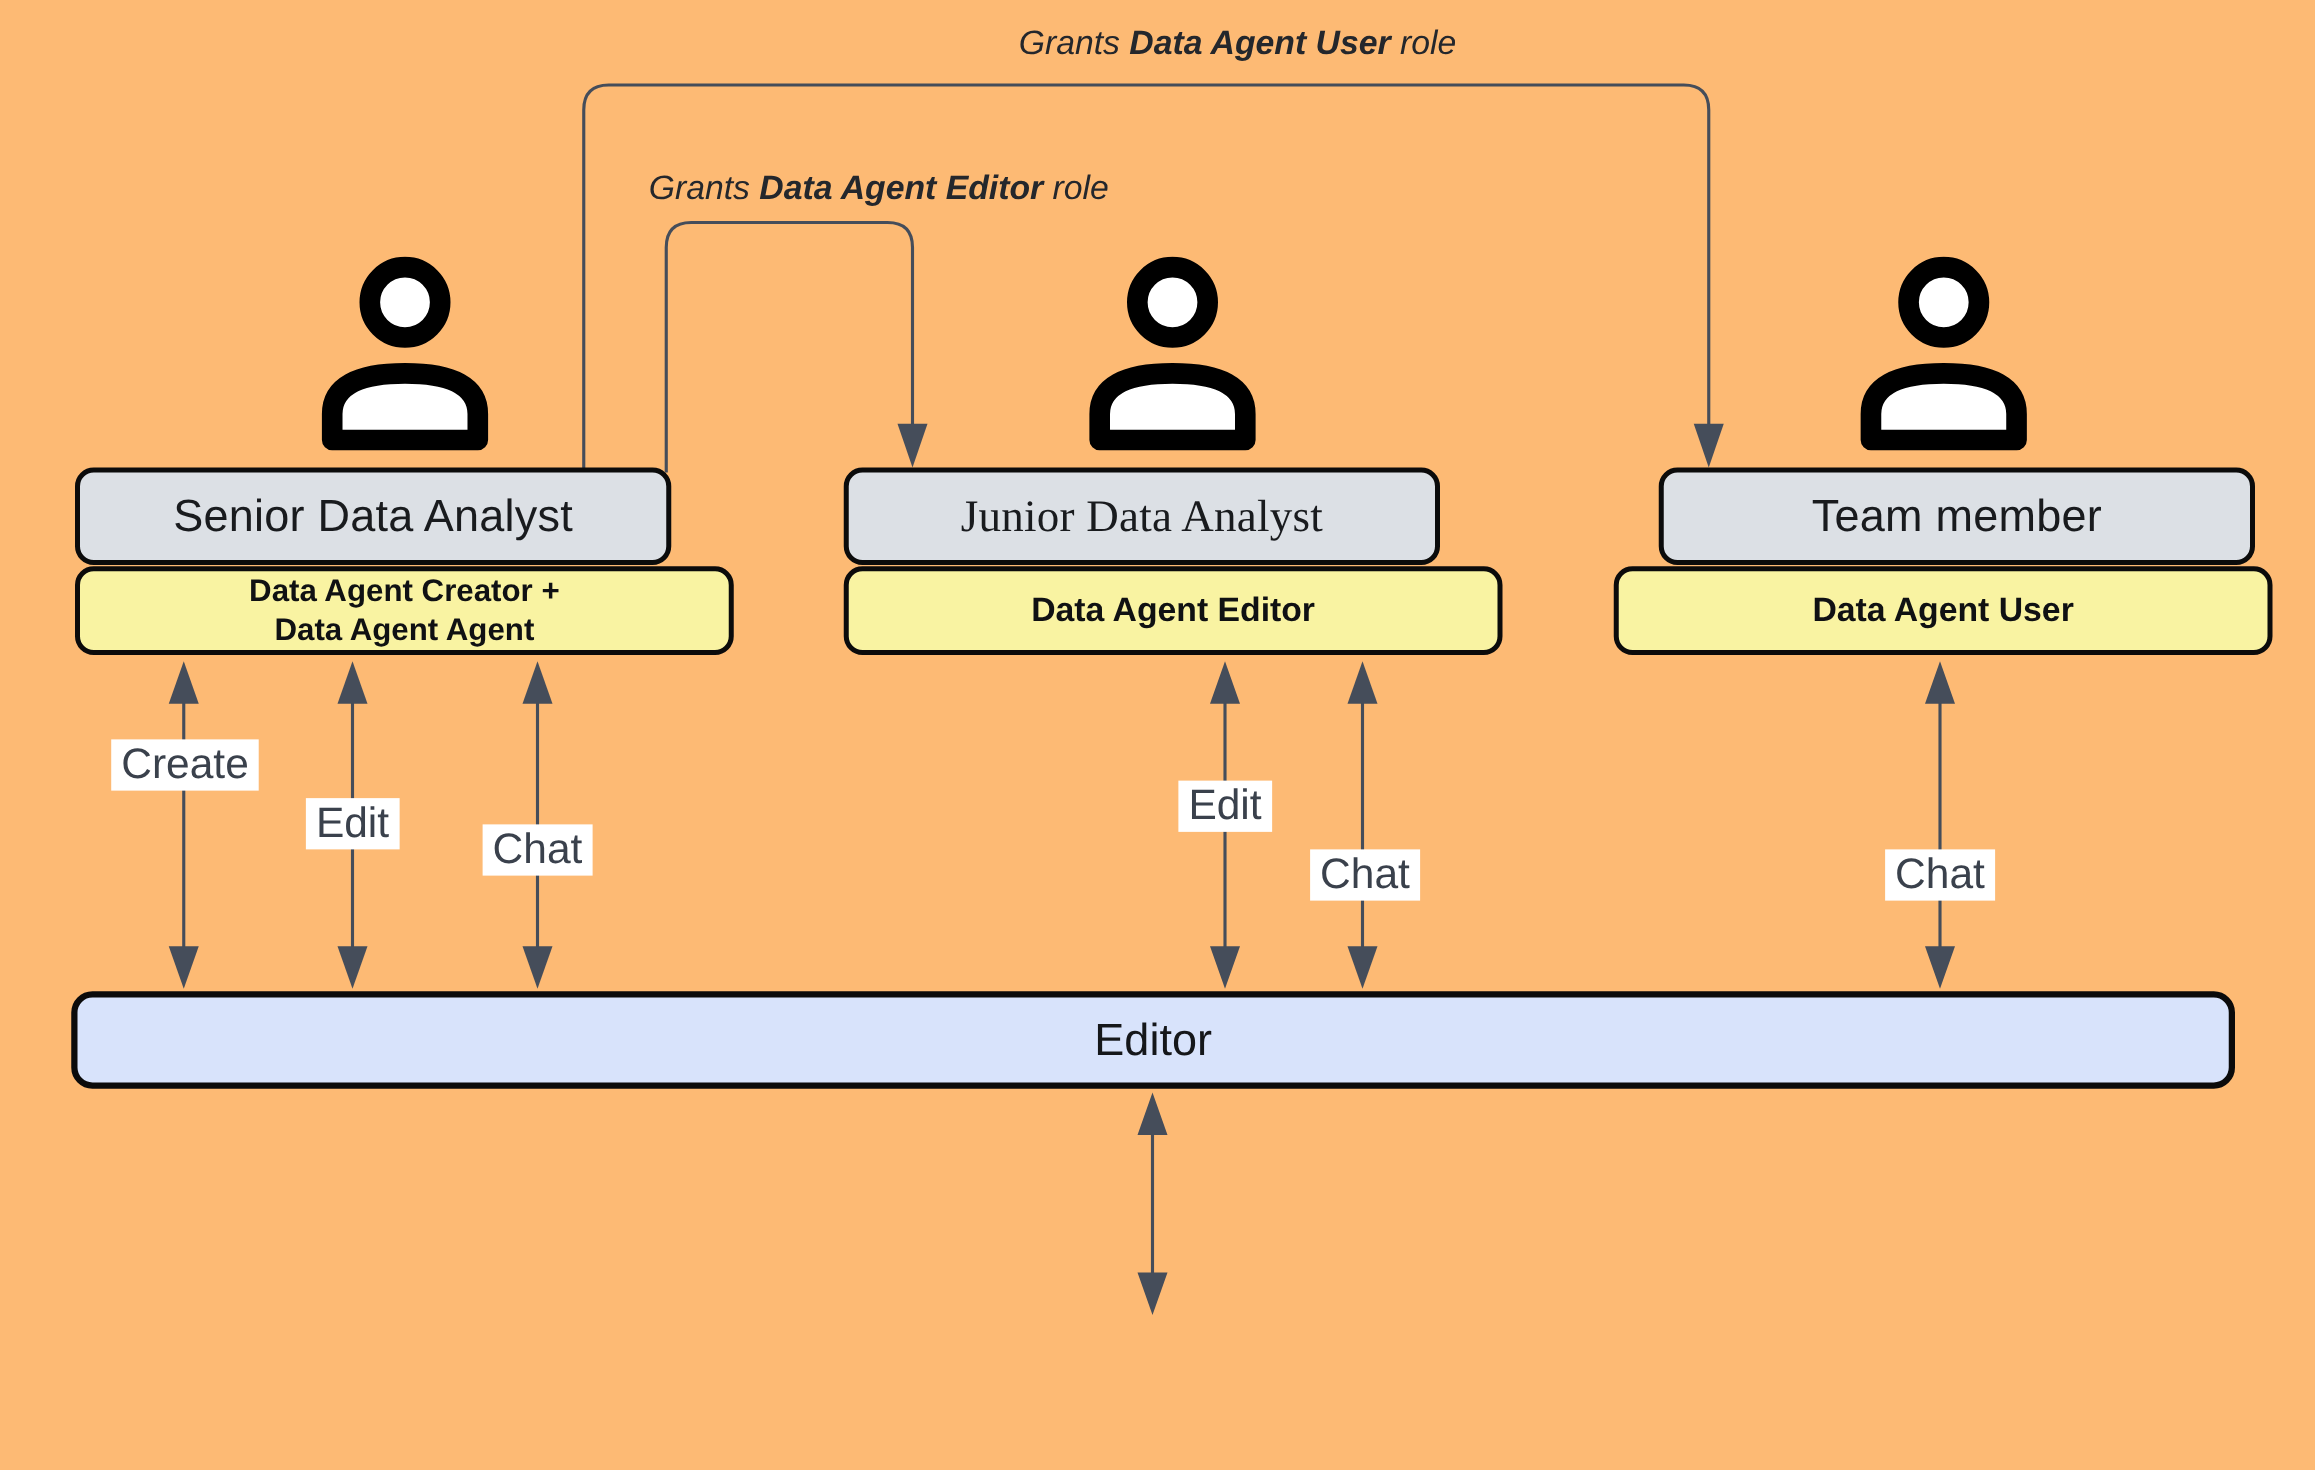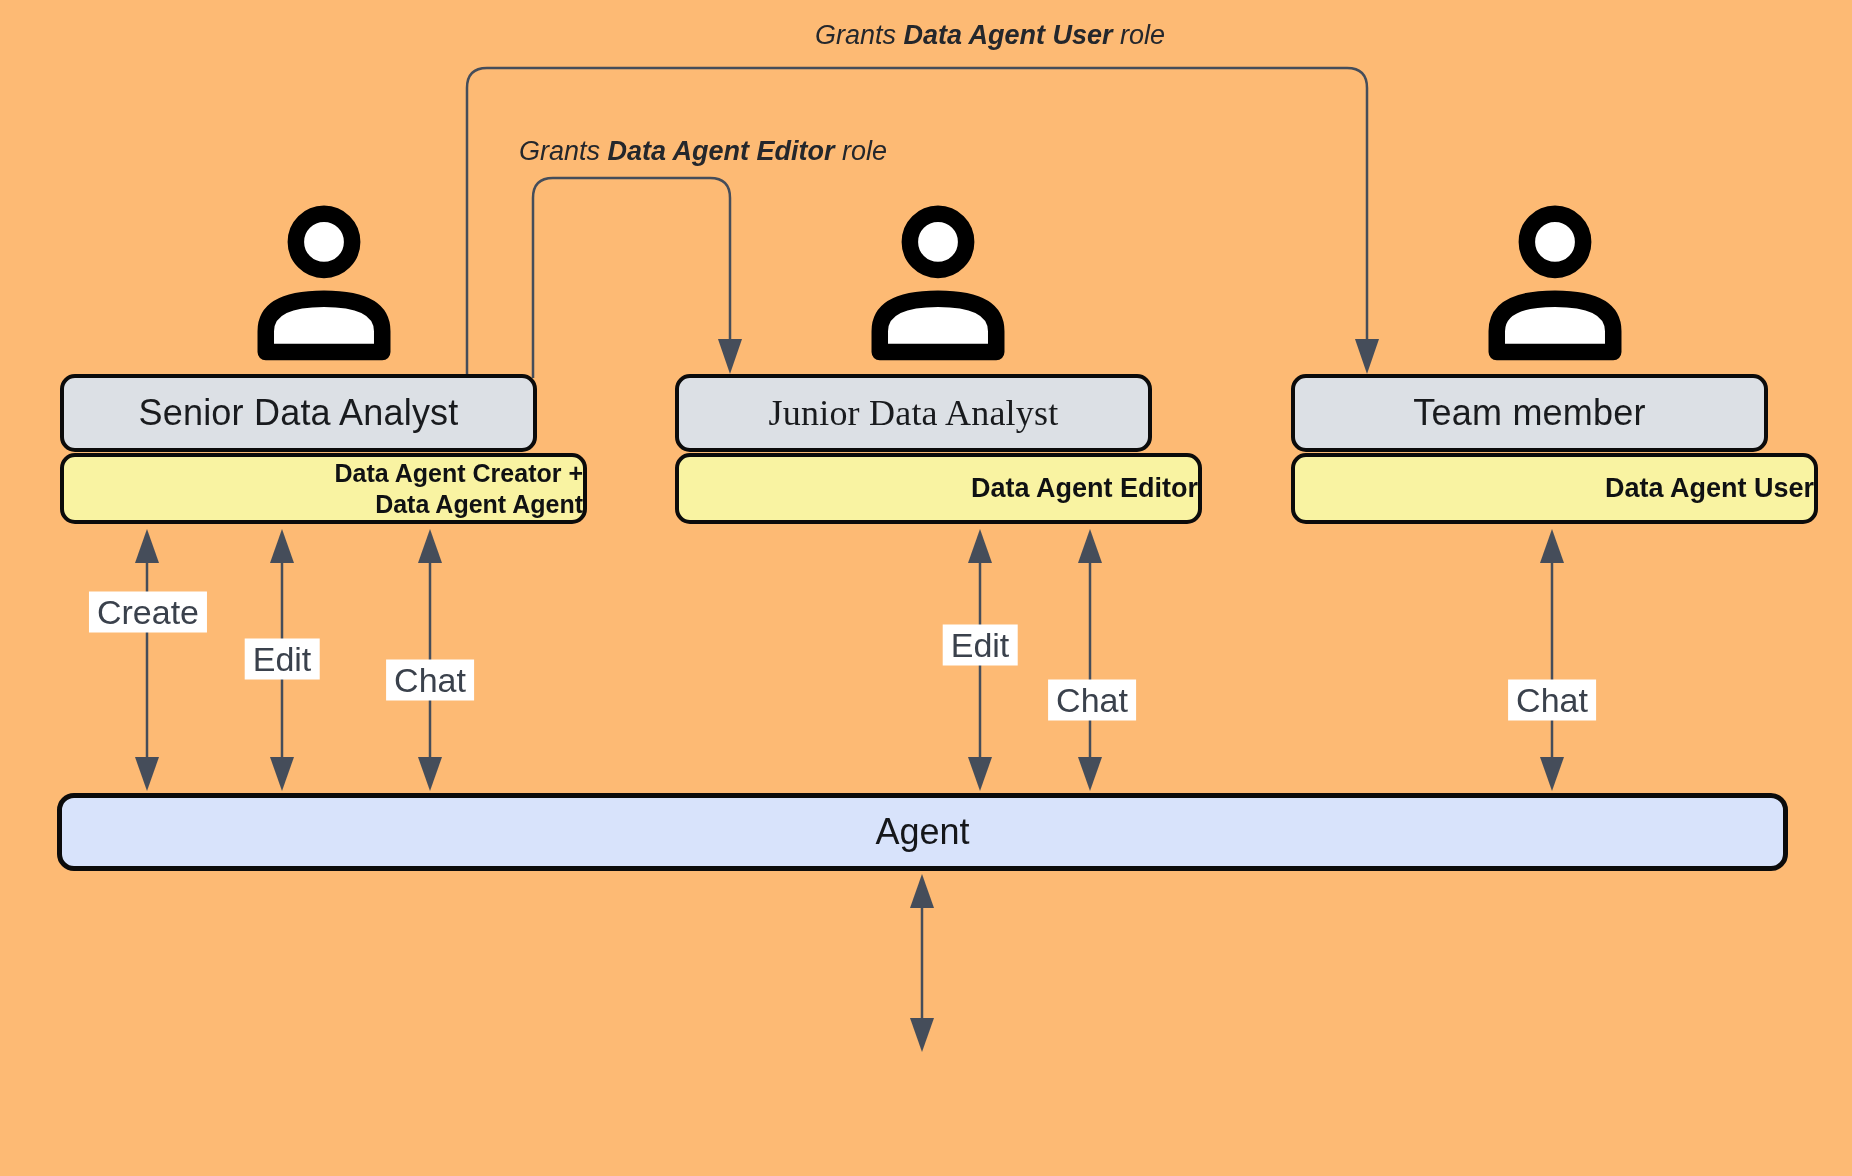--- a/index.html
+++ b/index.html
@@ -38,21 +38,21 @@
     font-size:36px;color:#191b1e;
     letter-spacing:.2px;
   }
   .actor-role{
     position:absolute;
     width:527px;height:71px;
     box-sizing:border-box;
     background:var(--role-box-fill,#f9f3a2);
     border:4.5px solid #0b0b0b;
     border-radius:15px;
-    display:flex;flex-direction:column;align-items:flex-end;justify-content:center;
+    display:flex;flex-direction:column;align-items:center;justify-content:center;
     font-weight:bold;color:#101113;
     text-align:center;
   }
   .actor-role .line{font-size:25px;line-height:1.22;}
   .actor-role.single .line{font-size:27px;}
 
   .action-label{
     position:absolute;
     transform:translate(-50%,-50%);
     background:#ffffff;
@@ -163,32 +163,32 @@
     <div class="line">Data Agent Agent</div>
   </div>
 
   <div class="actor-name" style="left:675px;top:374px;font-family:Liberation Serif, serif;">
     <span>Junior Data Analyst</span>
   </div>
   <div class="actor-role single" style="left:675px;top:453px;">
     <div class="line">Data Agent Editor</div>
   </div>
 
-  <div class="actor-name" style="left:1291px;top:374px;">
+  <div class="actor-name" style="left:1327px;top:374px;">
     <span>Team member</span>
   </div>
   <div class="actor-role single" style="left:1291px;top:453px;">
     <div class="line">Data Agent User</div>
   </div>
 
   <div class="action-label" style="left:148px;top:612px;">Create</div>
   <div class="action-label" style="left:282px;top:659px;">Edit</div>
   <div class="action-label" style="left:430px;top:680px;">Chat</div>
   <div class="action-label" style="left:980px;top:645px;">Edit</div>
   <div class="action-label" style="left:1092px;top:700px;">Chat</div>
   <div class="action-label" style="left:1552px;top:700px;">Chat</div>
 
   <div class="agent-bar">
-    <span>Agent</span>
+    <span>Editor</span>
   </div>
 
 
 </div>
 
 </body></html>

